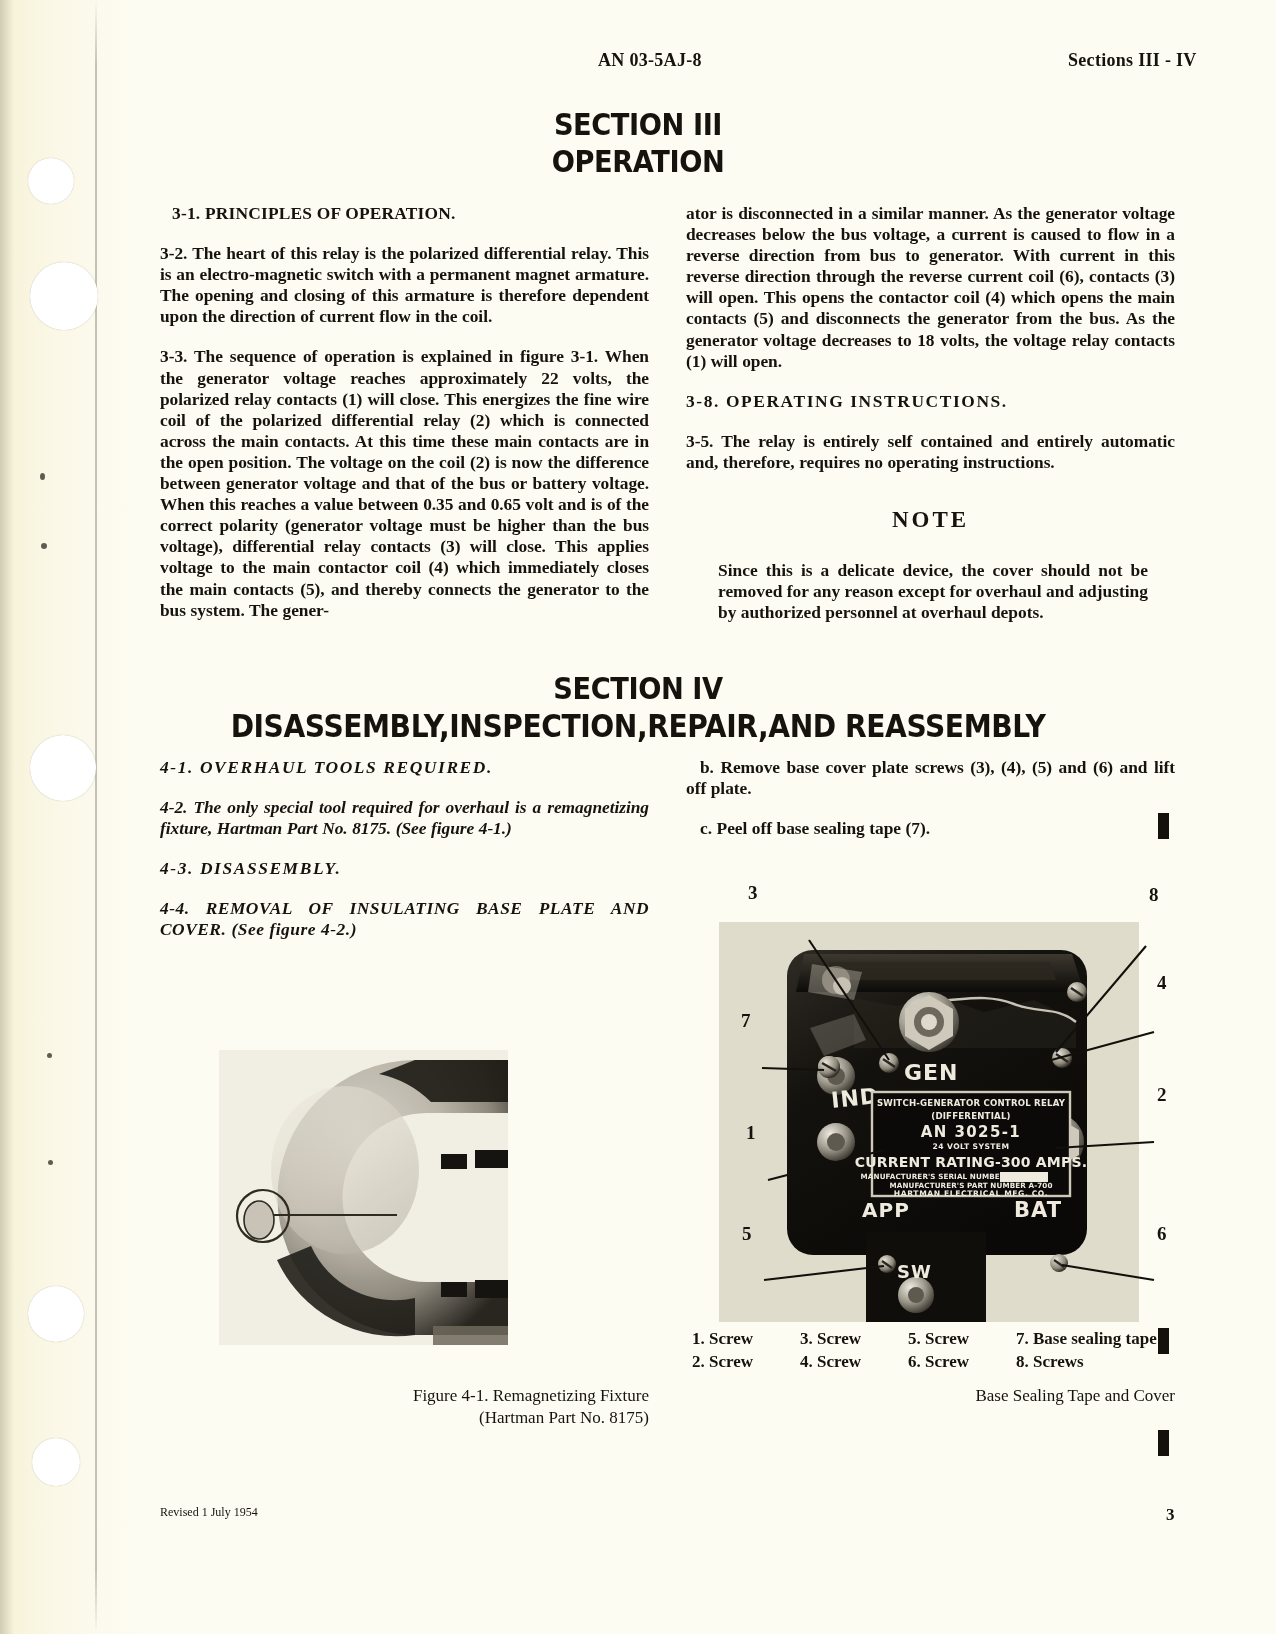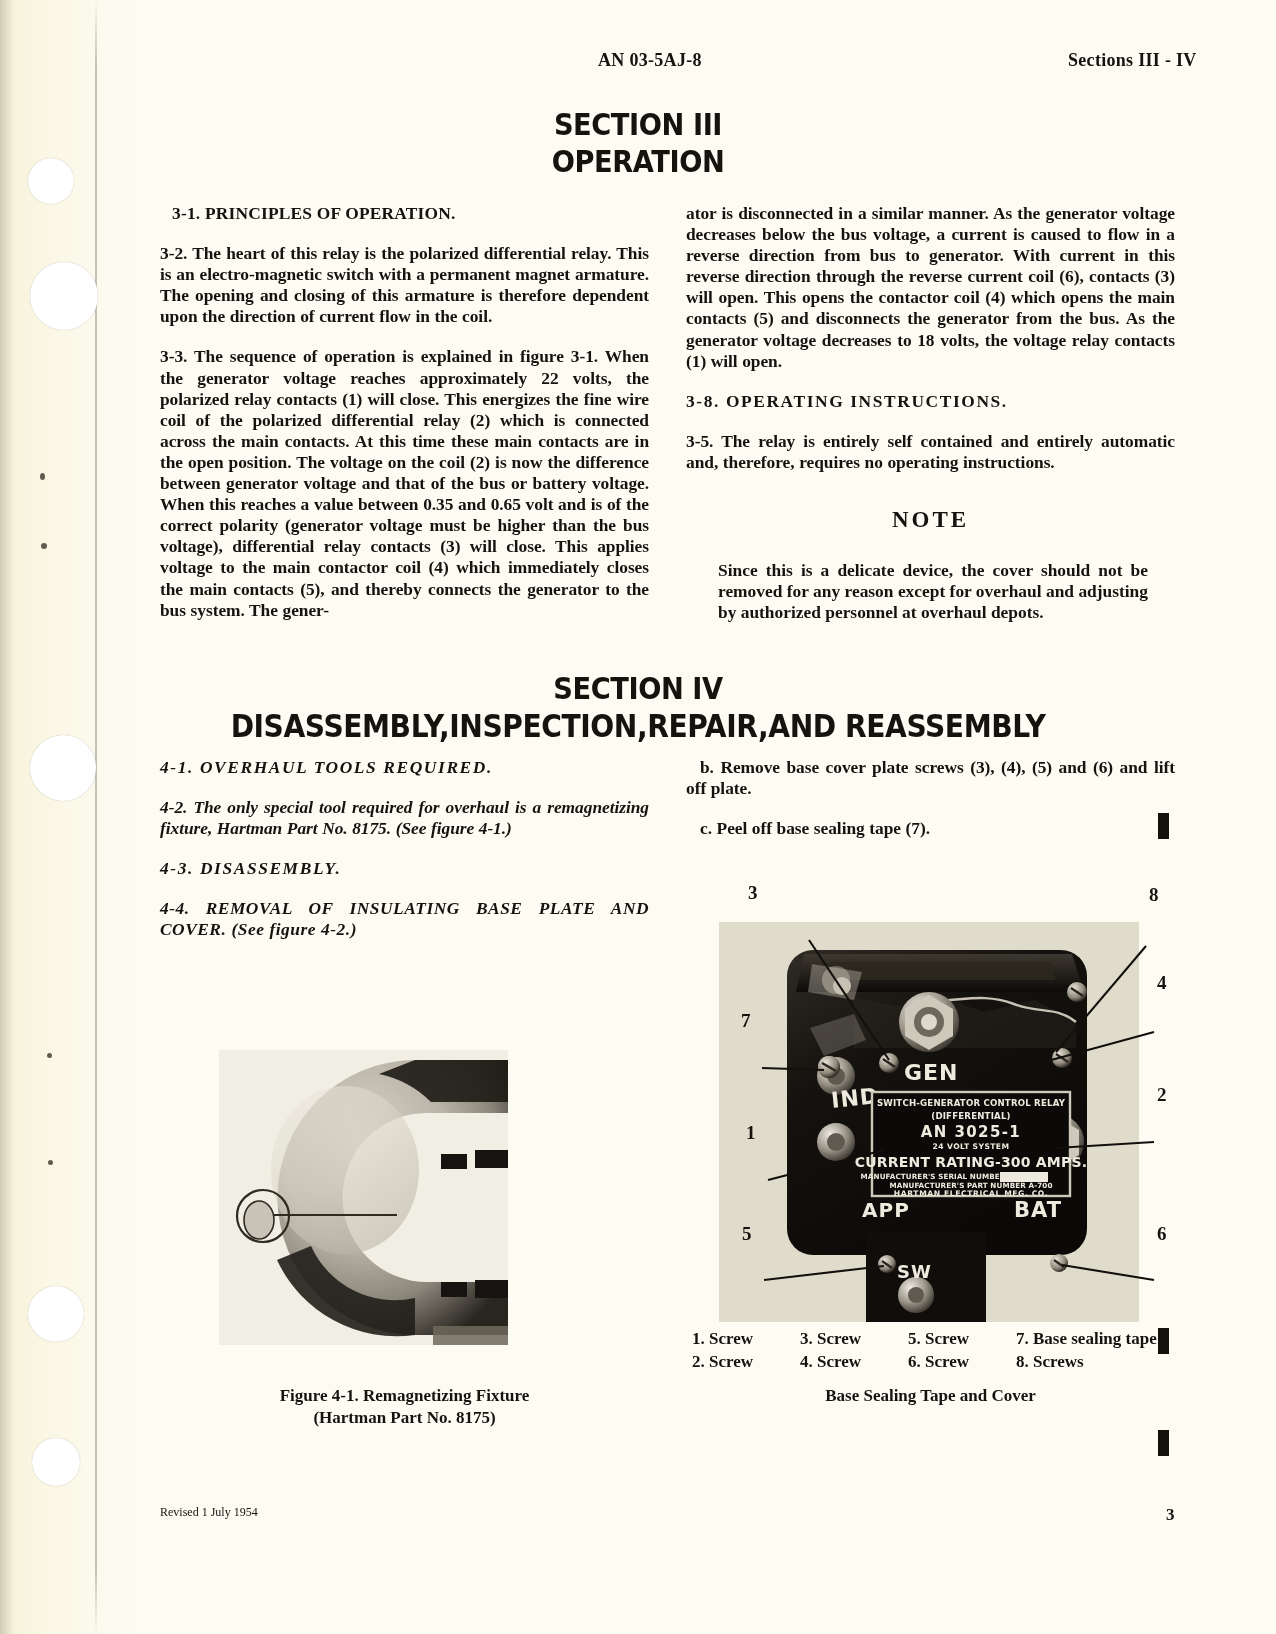--- a/index.html
+++ b/index.html
@@ -116,23 +116,23 @@
     font-size: 17.4px;
     line-height: 21.1px;
     font-weight: bold;
     text-align: justify;
   }
 
   
   .figure-box { position: absolute; }
   .fig-caption {
     position: absolute;
-    text-align: center;
+    text-align: right;
     font-size: 17px;
-    font-weight: bold;
+    font-weight: normal;
     line-height: 22px;
     width: 489px;
   }
   .legend {
     position: absolute;
     font-size: 17px;
     font-weight: bold;
     line-height: 23px;
     display: grid;
     grid-template-columns: 100px 100px 100px auto;

